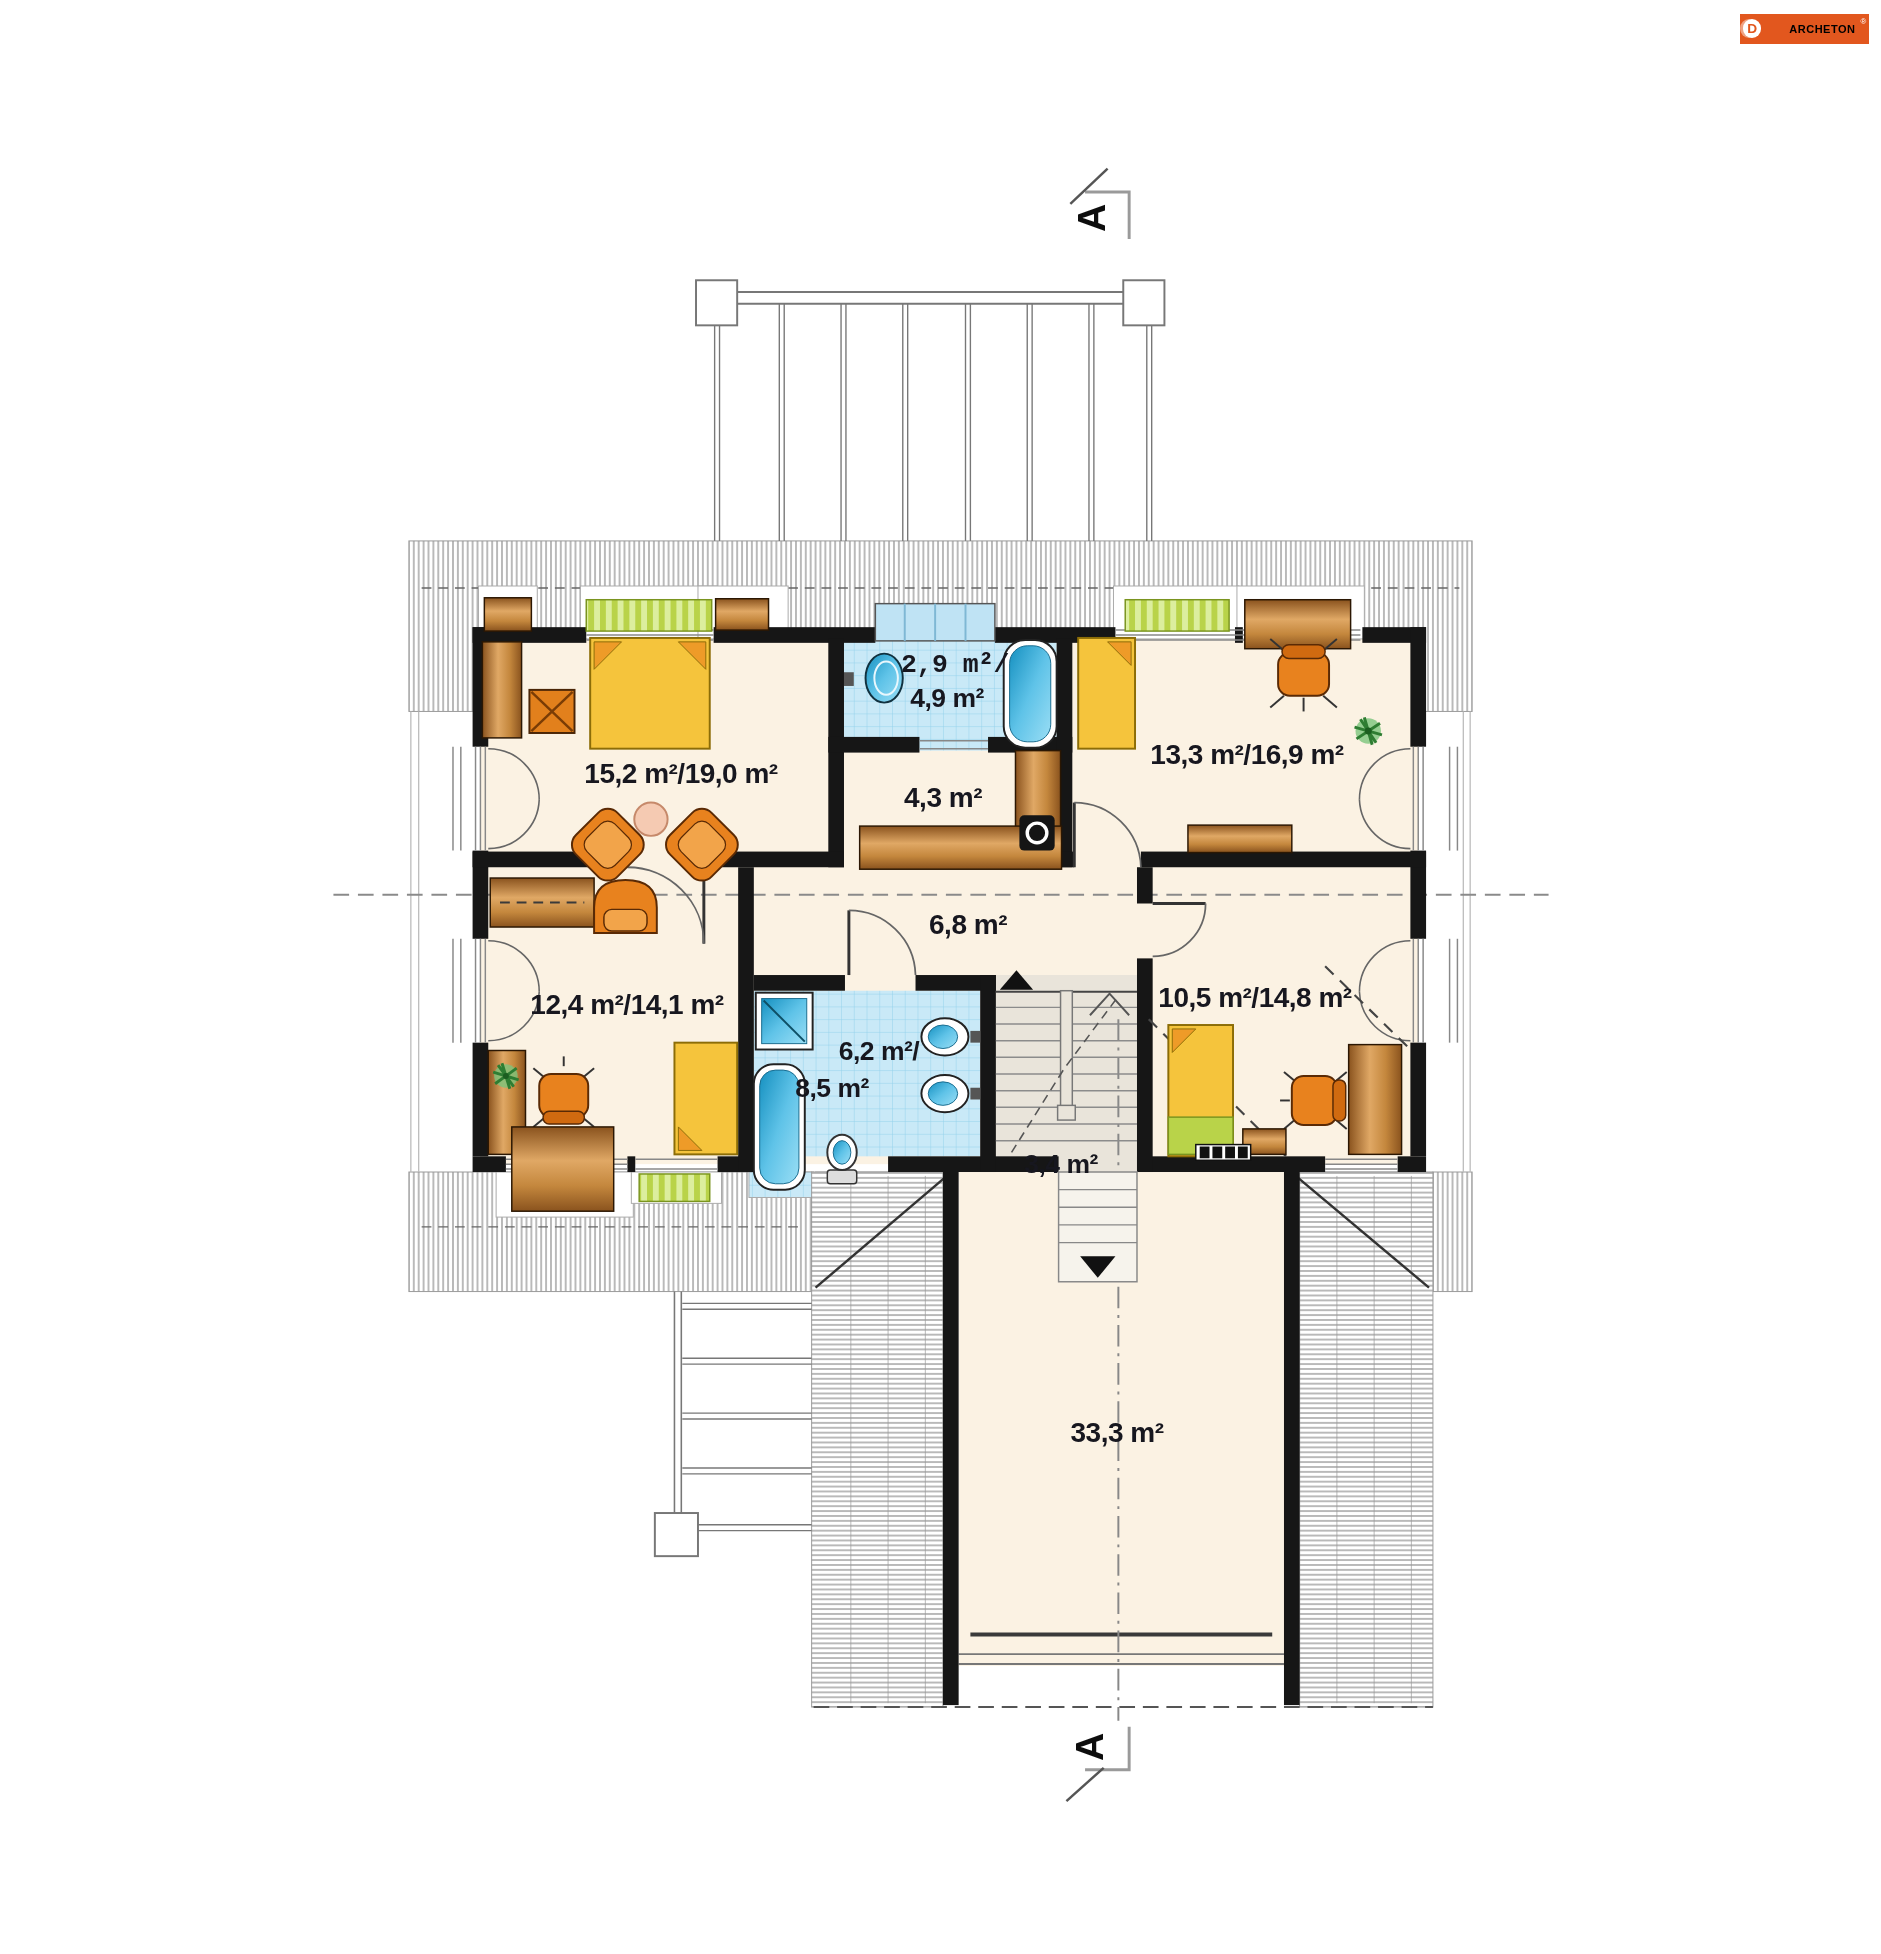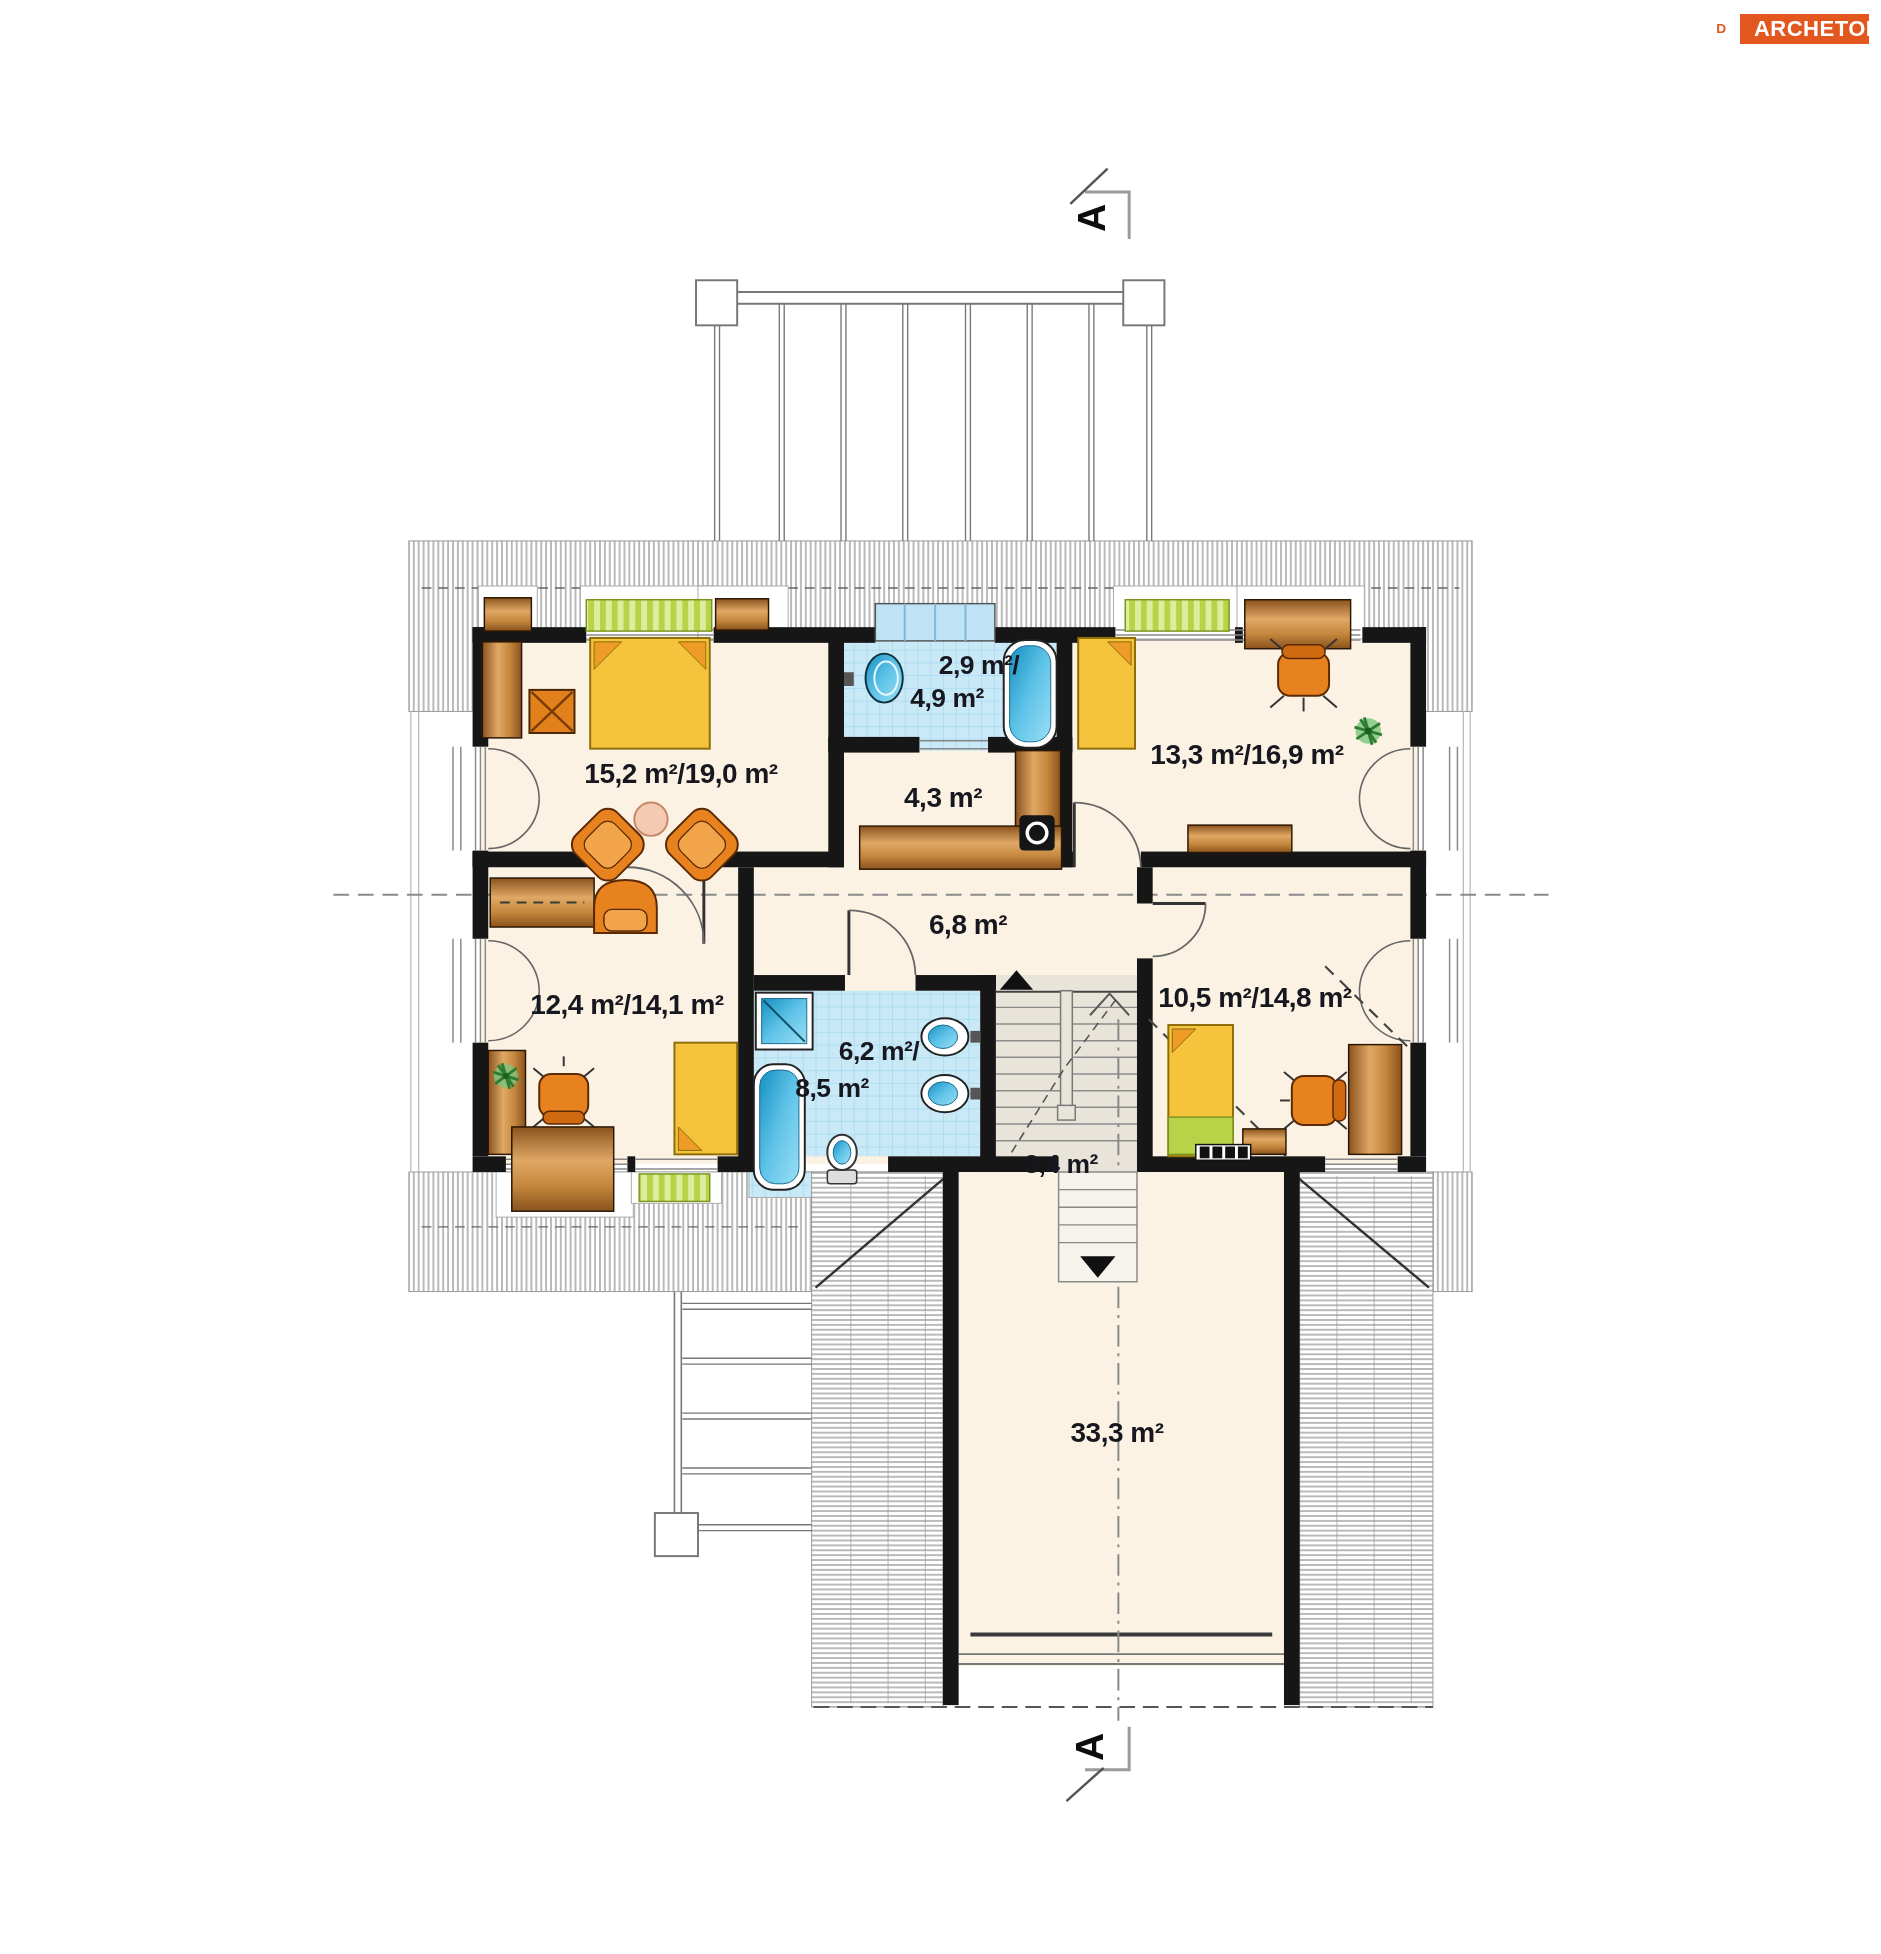--- a/index.html
+++ b/index.html
@@ -9,21 +9,21 @@
   .rlabel{position:absolute;transform:translate(-50%,-50%);font-weight:bold;
           font-size:28px;color:#17171f;white-space:nowrap;letter-spacing:-0.5px;}
   .rlabel.small{font-size:26.5px;}
   .marker-a{position:absolute;transform:translate(-50%,-50%) rotate(-90deg);
             font-weight:bold;font-size:39px;color:#0d0d0d;}
   #logo{position:absolute;left:1740px;top:13.7px;width:129px;height:30px;background:#e2571e;
         display:flex;align-items:center;justify-content:center;gap:3.9px;}
   #logo .disc{width:18.6px;height:18.6px;border-radius:50%;background:#fff;color:#e2571e;
         display:flex;align-items:center;justify-content:center;font-weight:bold;font-size:13.7px;
         box-shadow:-2.9px 0 0 rgba(255,255,255,.45);}
-  #logo .word{color:#ffffff;font-weight:bold;font-size:22px;letter-spacing:0.5px;margin-left:24px;}
+  #logo .word{color:#000000;font-weight:bold;font-size:11px;letter-spacing:0.5px;margin-left:24px;}
   #logo sup{color:#fff;font-size:7.8px;margin-left:1px;align-self:flex-start;margin-top:2.9px;}
 </style>
 </head>
 <body>
 
 <div id="canvas">
 
 <svg width="1882" height="1954" viewBox="0 0 1920 1994">
 <defs>
   <pattern id="hatchV" width="5" height="10" patternUnits="userSpaceOnUse">
@@ -433,21 +433,21 @@
     <rect x="1220" y="1168" width="56" height="16" fill="#fff" stroke="#111" stroke-width="1.5"></rect>
     <rect x="1224" y="1170" width="10" height="12" fill="#111"></rect>
           <rect x="1237" y="1170" width="10" height="12" fill="#111"></rect>
     <rect x="1250" y="1170" width="10" height="12" fill="#111"></rect>
           <rect x="1263" y="1170" width="10" height="12" fill="#111"></rect>
   </g>
 </g>
 </svg>
 
 <div class="rlabel" style="left:681px;top:774px;">15,2 m²/19,0 m²</div>
-<div class="rlabel small" style="left:979px;top:665px;">2,9 m²/</div>
+<div class="rlabel small" style="left:955px;top:665px;font-family:Liberation Mono, monospace;">2,9 m²/</div>
 <div class="rlabel small" style="left:947px;top:698px;text-align:center;">4,9 m²</div>
 <div class="rlabel" style="left:943px;top:790px;margin-top:8px;">4,3 m²</div>
 <div class="rlabel" style="left:1247px;top:755px;">13,3 m²/16,9 m²</div>
 <div class="rlabel" style="left:968px;top:925px;">6,8 m²</div>
 <div class="rlabel" style="left:627px;top:1005px;">12,4 m²/14,1 m²</div>
 <div class="rlabel small" style="left:879px;top:1051px;">6,2 m²/</div>
 <div class="rlabel small" style="left:832px;top:1088px;">8,5 m²</div>
 <div class="rlabel" style="left:1255px;top:998px;">10,5 m²/14,8 m²</div>
 <div class="rlabel small" style="left:1061px;top:1164px;">3,4 m²</div>
 <div class="rlabel" style="left:1117px;top:1433px;">33,3 m²</div>

